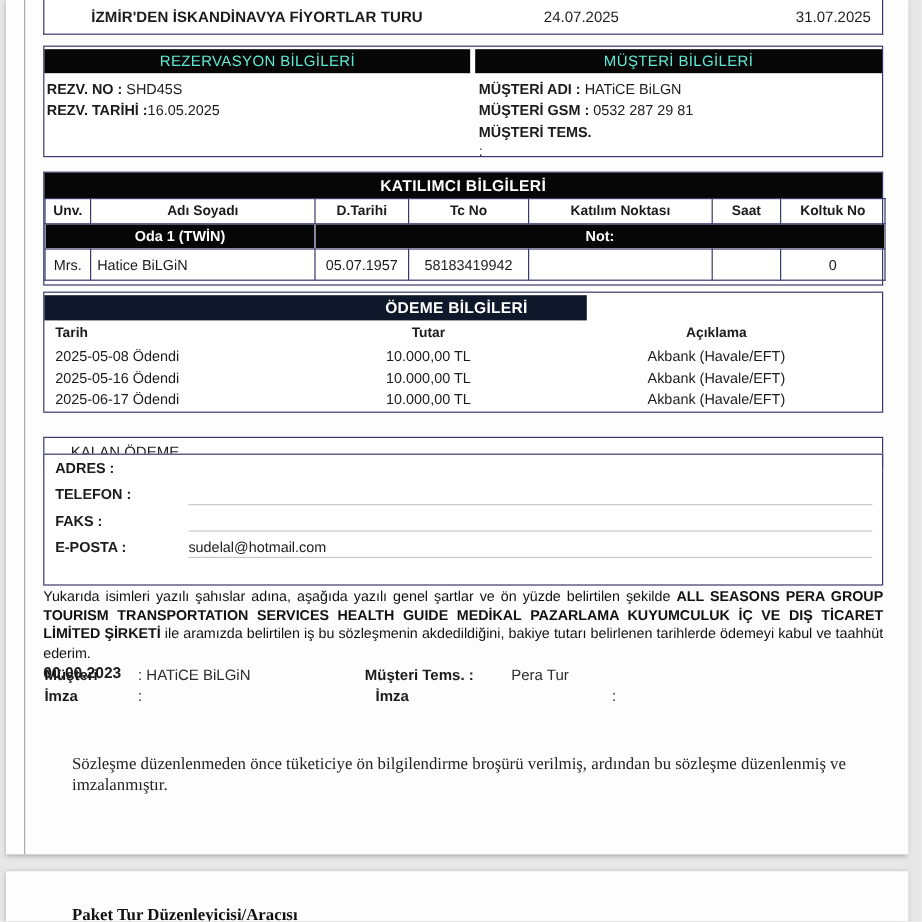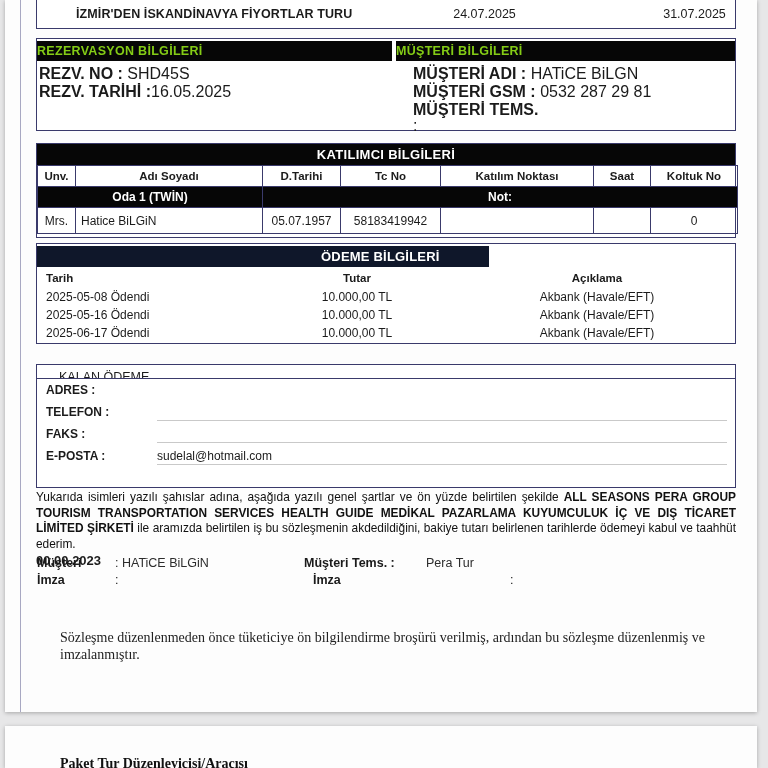--- a/index.html
+++ b/index.html
@@ -26,26 +26,26 @@
 
   
   .tour-row { top:-1px; height:30px; border-top:none; }
   .tour-title { position:absolute; left:39px; top:8px; font-weight:bold; font-size:12.5px; letter-spacing:.1px; }
   .tour-date1 { position:absolute; left:375px; width:145px; top:8px; text-align:center; font-size:12.5px; }
   .tour-date2 { position:absolute; left:585px; width:145px; top:8px; text-align:center; font-size:12.5px; }
 
   
   .resv-box { top:38px; height:93px; }
   .bars { display:flex; padding-top:2px; }
-  .bar { background:#060606; color:#84cc16; font-weight:bold; font-size:12.5px;
-         height:20px; line-height:20px; letter-spacing:.3px; }
+  .bar { background:#060606; color:#5eead4; font-weight:normal; font-size:12.5px;
+         height:20px; line-height:20px; text-align:center; letter-spacing:.3px; }
   .bar-left { width:355px; }
   .bar-gap { width:4px; background:#fff; }
   .bar-right { flex:1; }
-  .resv-cols { display:flex; font-size:16px;gap:14px; }
+  .resv-cols { display:flex; font-size:12px; }
   .resv-col-l { width:358px; padding:4px 0 0 2px; }
   .resv-col-r { flex:1; padding:4px 0 0 4px; }
   .kv { line-height:18px; white-space:nowrap; }
   .kv b { letter-spacing:0; }
   .acenta-val { margin-left:40px; }
   .colon-line { line-height:14px; }
 
   
   .part-box { top:143px; height:95px; }
   .black-title { background:#060606; color:#fff; font-weight:bold; font-size:13px;

